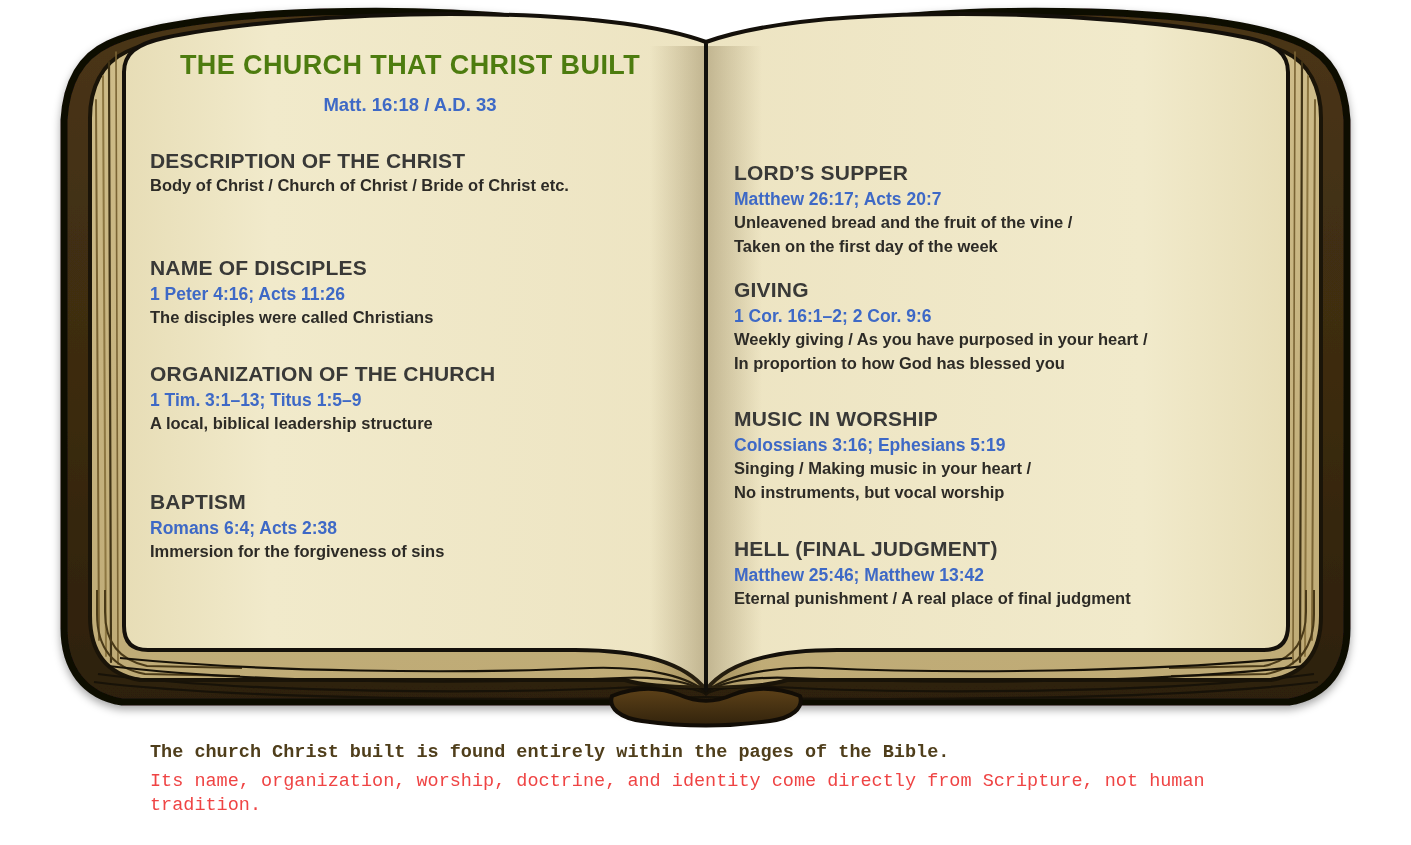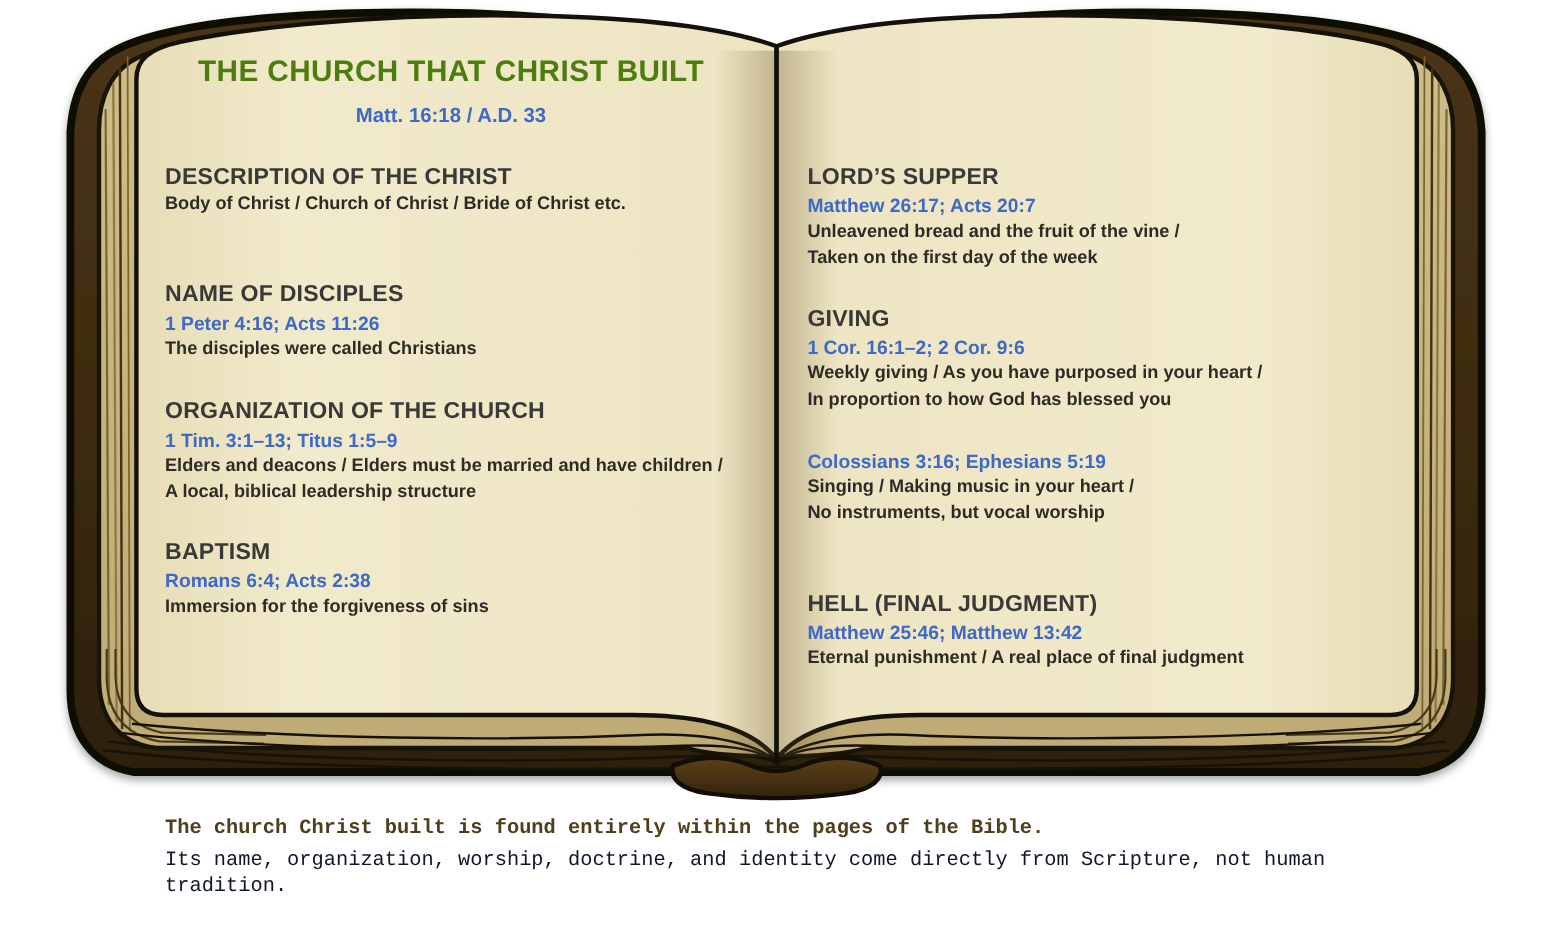--- a/index.html
+++ b/index.html
@@ -29,21 +29,21 @@
   .sec-ref {
     font-size:17.5px; font-weight:bold; color:#3e69c6; line-height:24px;
     margin-top:1px;
   }
   .sec-line {
     font-size:16.5px; font-weight:bold; color:#2d2b26; line-height:23.5px;
   }
 
   .caption { position:absolute; left:150px; top:741px; width:1100px;font-family:Liberation Mono, monospace; }
   .caption-bold   { font-size:18.5px; font-weight:bold; color:#4f3e1b; line-height:24px; }
-  .caption-normal { font-size:18.5px; font-weight:normal; color:#0f172a; line-height:24px; margin-top:5px; }
+  .caption-normal { font-size:18.5px; font-weight:normal; color:#ef4444; line-height:24px; margin-top:5px; }
 </style>
 </head>
 <body>
 
 <div class="stage">
 
   <svg class="book-svg" width="1411" height="740" viewBox="0 0 1411 740" aria-hidden="true">
     <defs>
       <linearGradient id="coverGrad" x1="0" y1="0" x2="0" y2="1">
         <stop offset="0" stop-color="#4a3514"></stop>
@@ -151,48 +151,48 @@
 
     <div class="section" style="top:255px">
       <div class="sec-head">NAME OF DISCIPLES</div>
       <div class="sec-ref">1 Peter 4:16; Acts 11:26</div>
       <div class="sec-line">The disciples were called Christians</div>
     </div>
 
     <div class="section" style="top:361px">
       <div class="sec-head">ORGANIZATION OF THE CHURCH</div>
       <div class="sec-ref">1 Tim. 3:1–13; Titus 1:5–9</div>
-      <div class="sec-line">Elders and deacons / Elders must be married and have children /</div>
       <div class="sec-line">A local, biblical leadership structure</div>
     </div>
 
     <div class="section" style="top:489px">
       <div class="sec-head">BAPTISM</div>
       <div class="sec-ref">Romans 6:4; Acts 2:38</div>
       <div class="sec-line">Immersion for the forgiveness of sins</div>
     </div>
   </div>
 
   <div class="page-text right-col">
 
-    <div class="section" style="top:148px">
+    <div class="section" style="top:160px">
       <div class="sec-head">LORD’S SUPPER</div>
       <div class="sec-ref">Matthew 26:17; Acts 20:7</div>
       <div class="sec-line">Unleavened bread and the fruit of the vine /</div>
       <div class="sec-line">Taken on the first day of the week</div>
     </div>
 
     <div class="section" style="top:277px">
       <div class="sec-head">GIVING</div>
       <div class="sec-ref">1 Cor. 16:1–2; 2 Cor. 9:6</div>
       <div class="sec-line">Weekly giving / As you have purposed in your heart /</div>
       <div class="sec-line">In proportion to how God has blessed you</div>
     </div>
 
     <div class="section" style="top:406px">
+      <div class="sec-head">MUSIC IN WORSHIP</div>
       <div class="sec-ref">Colossians 3:16; Ephesians 5:19</div>
       <div class="sec-line">Singing / Making music in your heart /</div>
       <div class="sec-line">No instruments, but vocal worship</div>
     </div>
 
     <div class="section" style="top:536px">
       <div class="sec-head">HELL (FINAL JUDGMENT)</div>
       <div class="sec-ref">Matthew 25:46; Matthew 13:42</div>
       <div class="sec-line">Eternal punishment / A real place of final judgment</div>
     </div>

